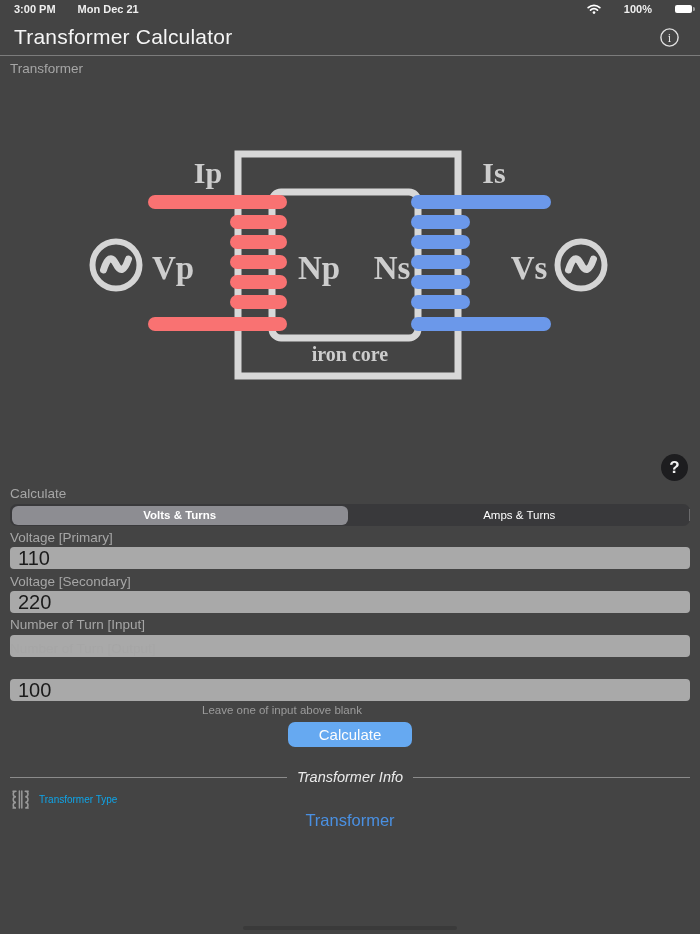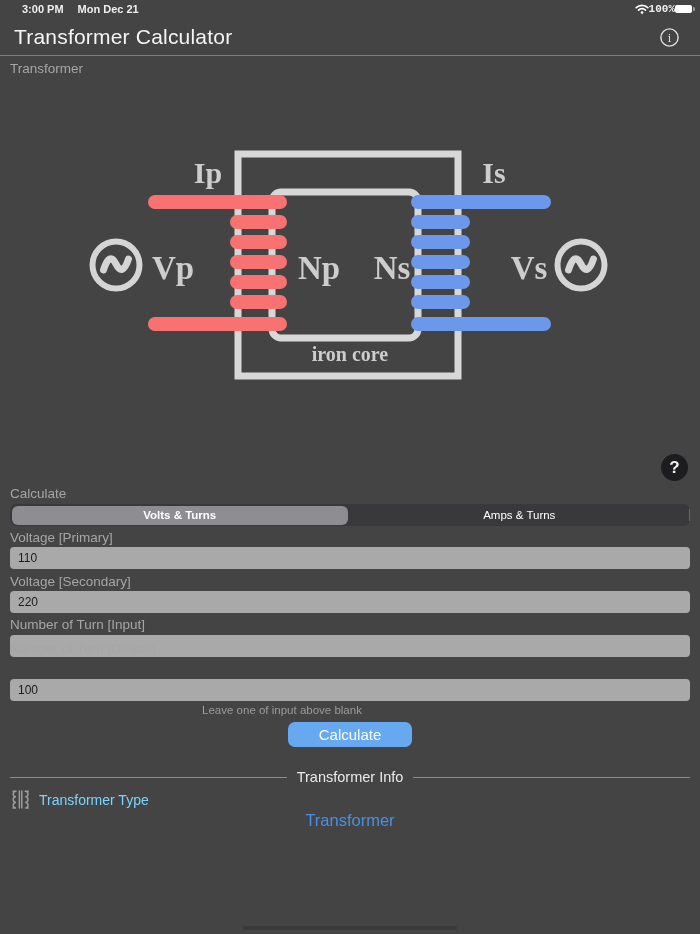--- a/index.html
+++ b/index.html
@@ -7,22 +7,22 @@
     width:700px;height:934px;position:relative;overflow:hidden;
     background:#444444;
     font-family:"Liberation Sans",sans-serif;
     -webkit-font-smoothing:antialiased;
   }
   .abs{position:absolute;}
 
   
   .status-bar{left:0;top:0;width:700px;height:17px;display:flex;align-items:center;
     font-size:11px;font-weight:bold;color:#efefef;}
-  .status-left{margin-left:22px;display:flex;gap:14px;}
-  .status-right{margin-left:auto;margin-right:8px;display:flex;align-items:center;gap:0;font-family:Liberation Mono, monospace;}
+  .status-left{margin-left:14px;display:flex;gap:22px;}
+  .status-right{margin-left:auto;margin-right:8px;display:flex;align-items:center;gap:23px;}
   .battery{width:17px;height:8px;background:#ffffff;border-radius:2px;position:relative;}
   .battery::after{content:"";position:absolute;right:-2.5px;top:2px;width:1.8px;height:4px;
     background:#9a9a9a;border-radius:0 1.5px 1.5px 0;}
 
   
   .page-title{left:14px;top:25px;font-size:21px;font-weight:normal;color:#f5f5f5;letter-spacing:.2px;}
   .info-btn{left:659px;top:27px;width:21px;height:21px;cursor:pointer;}
   .title-divider{left:0;top:55px;width:700px;height:1px;background:#7c7c7c;}
   .section-label{left:10px;top:61px;font-size:13.5px;color:#a6a6a6;}
 
@@ -38,33 +38,33 @@
   .calc-label{left:10px;top:486px;font-size:13.5px;color:#a6a6a6;}
   .segmented{left:10px;top:504px;width:680px;height:22px;background:#39393b;border-radius:7px;
     display:flex;align-items:stretch;padding:0;box-sizing:border-box;}
   .segment{flex:1;display:flex;align-items:center;justify-content:center;
     font-size:11.5px;color:#ffffff;border-radius:6px;margin:1.5px;cursor:pointer;position:relative;}
   .segment.selected{background:#8d8d92;font-weight:bold;}
   .seg-divider{width:1px;background:#69696b;margin:5px 0;}
 
   .field-label{left:10px;font-size:13.5px;color:#a6a6a6;}
   .field-input{left:10px;width:680px;height:22px;box-sizing:border-box;border:none;outline:none;
-    background:#a9a9a9;border-radius:4px;color:#1b1b1b;font-size:12px;padding:0 8px;
+    background:#a9a9a9;border-radius:4px;color:#1b1b1b;font-size:20px;padding:0 8px;
     font-family:"Liberation Sans",sans-serif;}
   .hint{left:0;top:704px;width:564px;text-align:center;font-size:11.5px;color:#9b9b9b;}
   .calc-btn{left:288px;top:722px;width:124px;height:25px;border:none;border-radius:7px;
     background:#66a9f1;color:#fdfdfd;font-size:15px;font-family:"Liberation Sans",sans-serif;
     cursor:pointer;}
 
   
   .info-header{left:10px;top:769px;width:680px;display:flex;align-items:center;}
   .info-header .line{flex:1;height:1px;background:#8b8b8b;}
-  .info-header .txt{margin:0 10px;font-size:14.5px;color:#eaeaea;}
+  .info-header .txt{margin:0 10px;font-size:14.5px;color:#eaeaea;font-style:italic;}
   .type-row{left:10px;top:788px;display:flex;align-items:center;gap:8px;}
-  .type-label{font-size:14px;color:#7dd3fc;}
+  .type-label{font-size:10px;color:#0ea5e9;}
   .type-link{left:0;top:811px;width:700px;text-align:center;font-size:16.5px;color:#4a90e2;cursor:pointer;}
 
   .home-indicator{left:243px;top:926px;width:214px;height:4px;border-radius:2px;background:#3a3a3a;}
 </style>
 </head>
 <body>
 
 <div class="abs status-bar">
   <div class="status-left">
     <span>3:00 PM</span>

